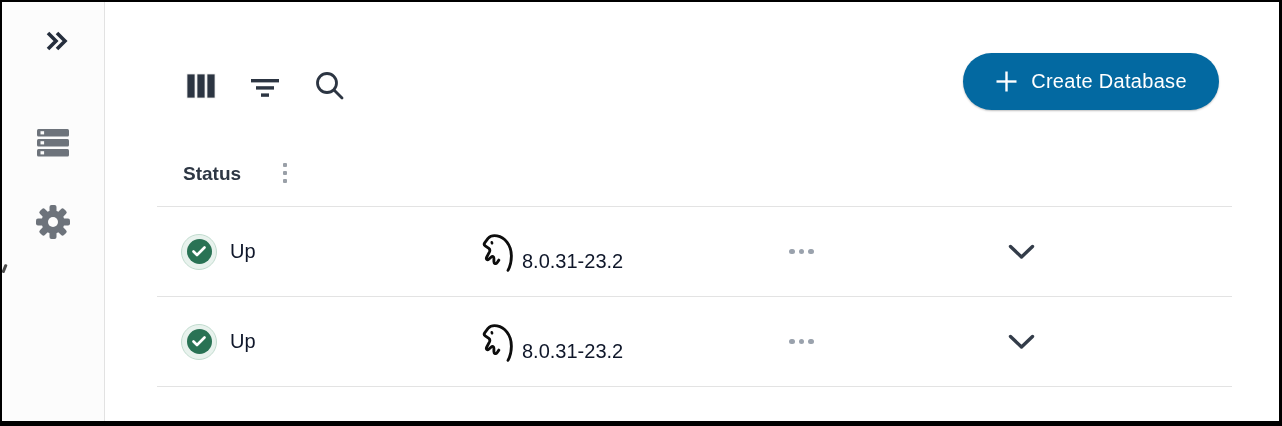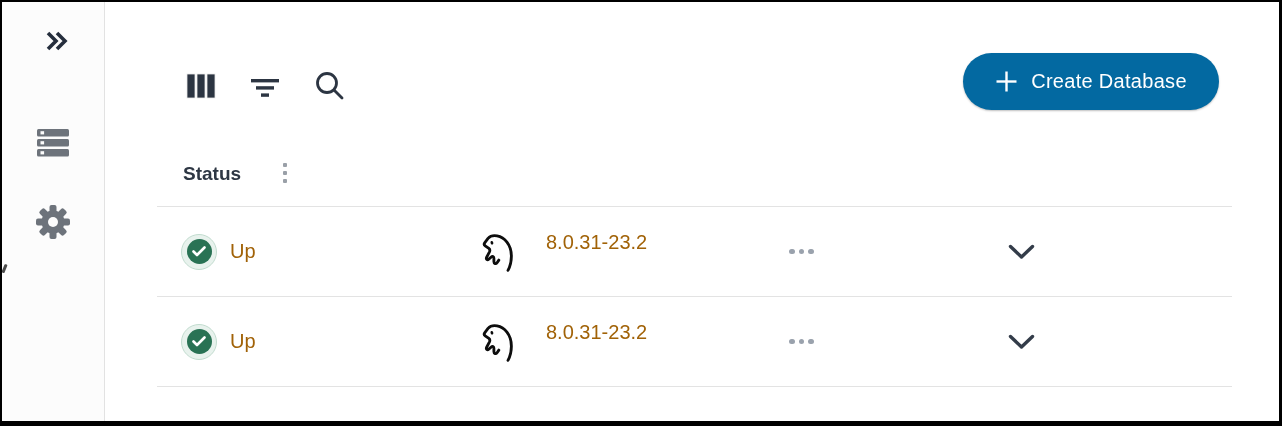--- a/index.html
+++ b/index.html
@@ -46,32 +46,32 @@
   .th {
     display:flex; align-items:flex-end;
     font-size:19px; font-weight:700; color:#2e3744;
   }
   .th-status { padding-left:26px; }
   .kebab-btn {
     background:none; border:none; cursor:pointer; margin-left:40px;
     display:flex; flex-direction:column; gap:4px; padding:2px;
   }
   .kebab-btn i { width:4px; height:4px; border-radius:1px; background:#9aa0a8; }
-  .cell { font-size:20px; color:#a16207; }
+  .cell { font-size:20px; color:#0f172a; }
   .cell-status { display:flex; align-items:center; gap:13px; padding-left:24px; }
   .badge {
     width:36px; height:36px; border-radius:50%;
     background:#e8f2ed; border:1.5px solid #c2dccf;
     display:flex; align-items:center; justify-content:center;
   }
   .badge-inner {
     width:25px; height:25px; border-radius:50%; background:#297254;
     display:flex; align-items:center; justify-content:center;
   }
-  .cell-tech { display:flex; align-items:flex-start; gap:28px; }
+  .cell-tech { display:flex; align-items:flex-end; gap:4px; }
   .cell-actions {
     display:flex; align-items:center; justify-content:space-between;
     padding-left:15px; padding-right:33px;
   }
   .dots-btn { background:none; border:none; cursor:pointer; display:flex; gap:4px; padding:4px; }
   .dots-btn i { width:5.5px; height:5.5px; border-radius:50%; background:#9aa2ad; }
   .expand-row-btn { background:none; border:none; cursor:pointer; line-height:0; padding:2px; }
 </style>
 </head>
 <body>

